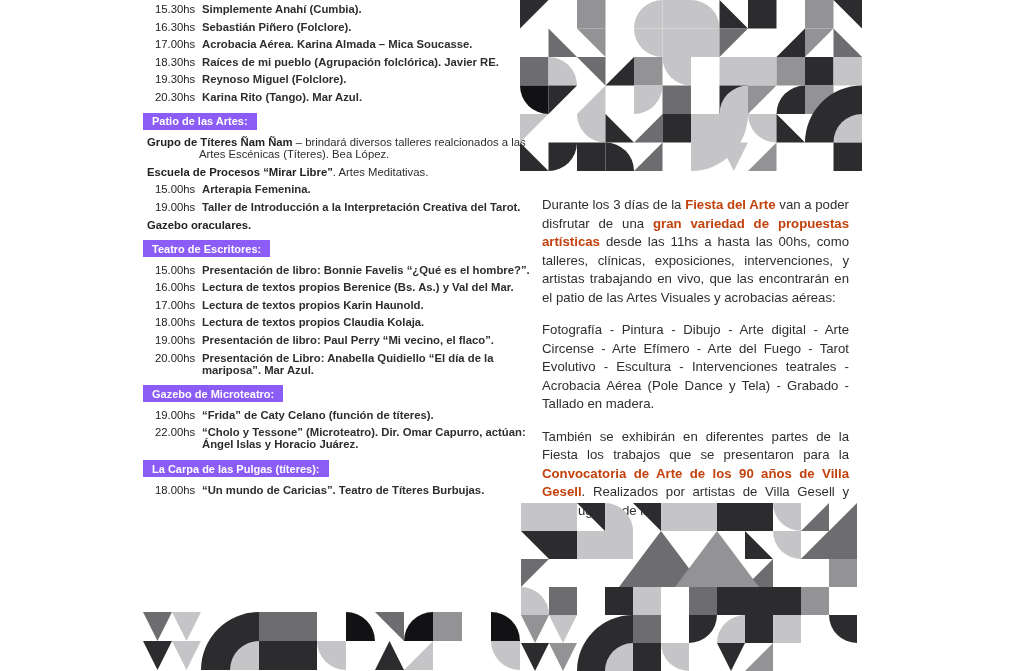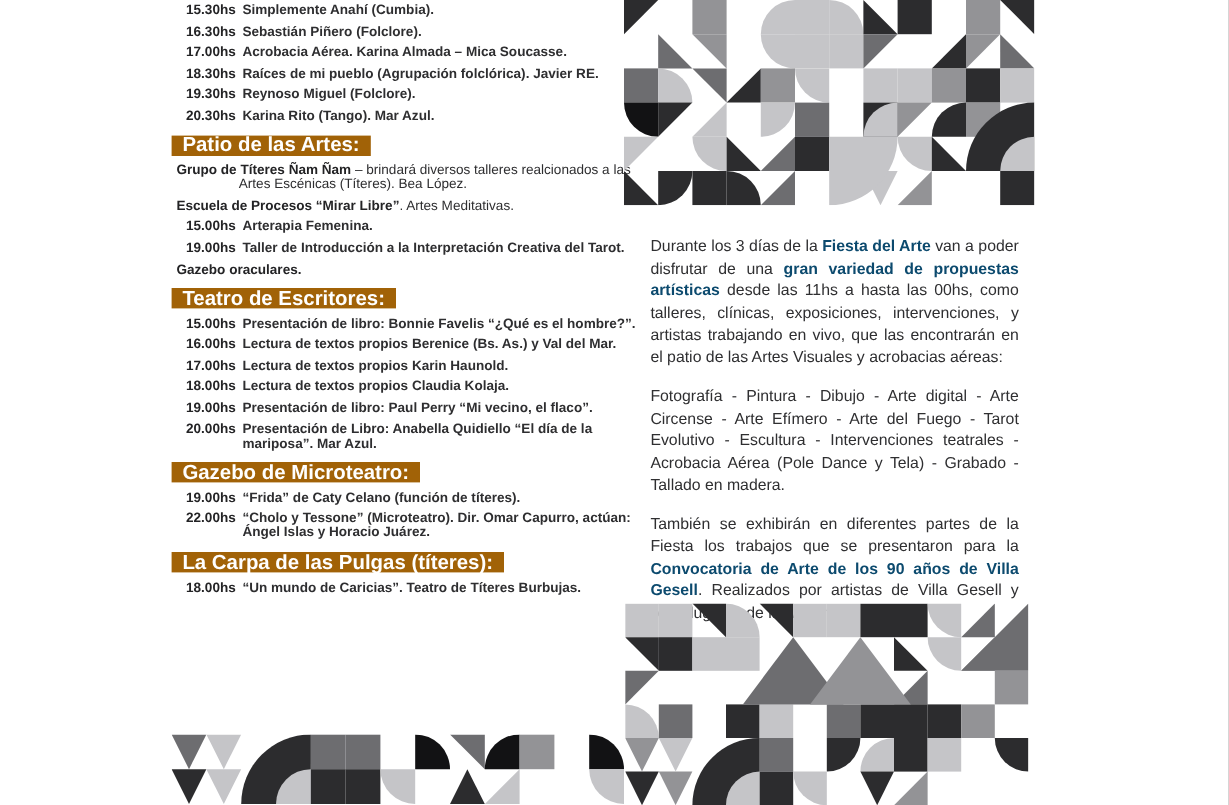--- a/index.html
+++ b/index.html
@@ -1,34 +1,34 @@
 <!DOCTYPE html>
 <html><head>
 <meta charset="utf-8">
 <style>
   html,body{margin:0;padding:0;background:#888;}
   .page{position:relative;width:1024px;height:671px;background:#ffffff;overflow:hidden;
         font-family:"Liberation Sans",sans-serif;color:#2e2e30;margin:0 auto;}
   
   .left-col{position:absolute;left:143px;top:3px;width:402px;}
   .sched-row{display:flex;margin-bottom:5.5px;font-size:11.3px;line-height:12.1px;}
-  .sched-time{width:47px;flex:none;margin-left:12px;font-weight:bold;color:#232325;}
+  .sched-time{width:47px;flex:none;margin-left:12px;font-weight:normal;color:#232325;}
   .sched-text{flex:1;padding-right:6px;font-weight:bold;}
   .lead{font-weight:bold;color:#232325;}
   .sched-nt{margin-left:4px;padding-left:52px;text-indent:-52px;font-size:11.3px;
             line-height:12.1px;margin-bottom:5.5px;}
-  .section-bar{display:inline-block;background:#a16207;color:#ffffff;font-weight:bold;
-               font-size:17px;line-height:12px;padding:2.5px 9px;margin:4px 0 6.5px 0;}
+  .section-bar{display:inline-block;background:#8b5cf6;color:#ffffff;font-weight:bold;
+               font-size:11px;line-height:12px;padding:2.5px 9px;margin:4px 0 6.5px 0;}
   .bar-wrap{line-height:0;}
   
   .right-col{position:absolute;left:542px;top:196px;width:307px;font-size:13.2px;
              line-height:18.5px;text-align:justify;color:#2f2f31;}
   .right-col p{margin:0 0 14px 0;}
   .right-col p.it{}
-  .right-col .b{font-weight:bold;color:#0c4a6e;}
+  .right-col .b{font-weight:bold;color:#c2410c;}
   
   .pat{position:absolute;line-height:0;}
 </style>
 </head>
 <body>
 
 <div class="page">
   <div class="left-col" id="schedule">
       <div class="sched-row">
         <span class="sched-time">15.30hs</span>

